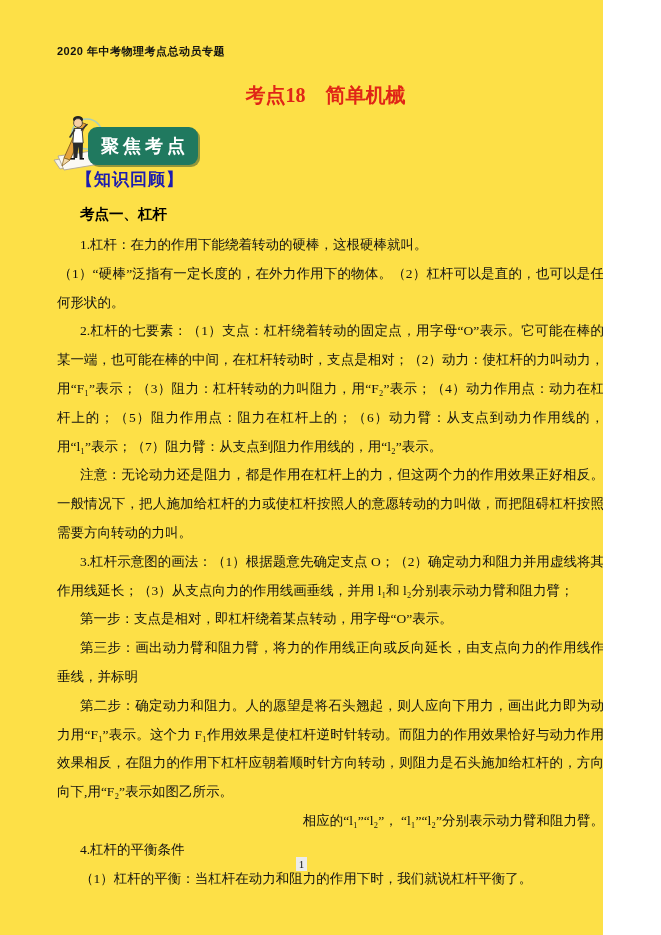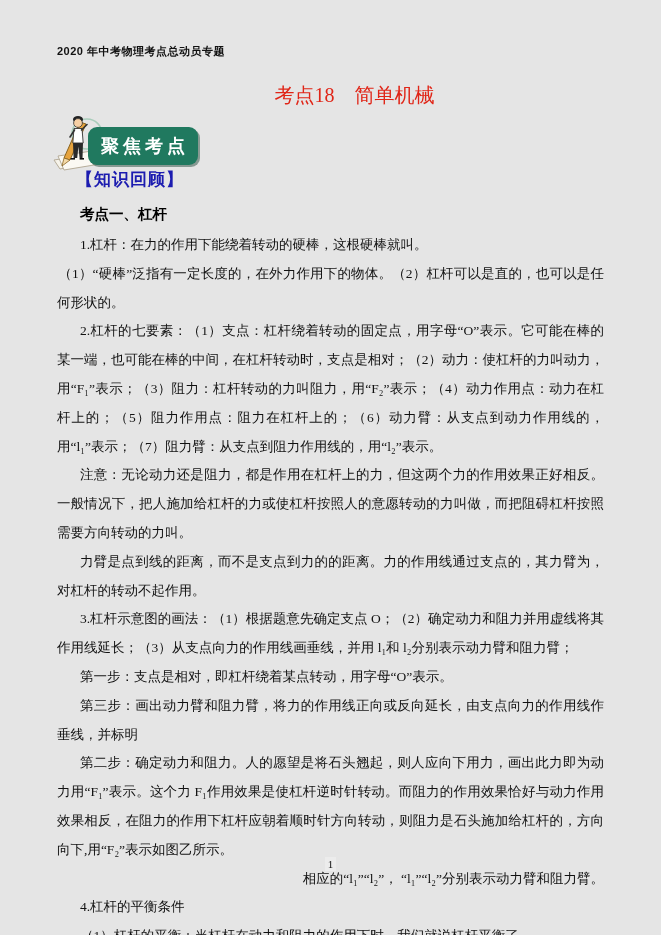--- a/index.html
+++ b/index.html
@@ -1,35 +1,35 @@
 <!DOCTYPE html>
 <html><head>
 <meta charset="utf-8">
 <style>
   html,body{margin:0;padding:0;}
   body{background:#fff;}
   .page{
     position:relative;
-    width:661px;height:935px;
-    background:#e5e5e5;
+    width:603px;height:935px;
+    background:#fde047;
     box-sizing:border-box;
     font-family:"Liberation Serif","DejaVu Serif",serif;
     color:#1a1a1a;
     overflow:hidden;
   }
   .doc-header{
     position:absolute;left:57px;top:44px;
     font-family:"Liberation Sans","DejaVu Sans",sans-serif;
     font-weight:bold;font-size:11px;letter-spacing:.5px;color:#111;
   }
   .doc-title{
     position:absolute;left:0;right:0;top:82px;
     text-align:center;margin:0;
     font-family:"Liberation Serif","DejaVu Serif",serif;
-    font-size:20px;font-weight:normal;color:#e02517;padding-left:48px;
+    font-size:20px;font-weight:bold;color:#e02517;padding-left:48px;
   }
   .focus-badge{position:absolute;left:52px;top:110px;width:160px;height:64px;}
   .badge-illu{position:absolute;left:0;top:0;width:64px;height:64px;}
   .badge-pill{
     position:absolute;left:36px;top:17px;width:110px;height:38px;
     background:#20795f;border-radius:9px;
     box-shadow:2px 2px 0 rgba(20,60,45,.45);
     display:flex;align-items:center;justify-content:center;
     color:#fff;font-family:"Liberation Sans","DejaVu Sans",sans-serif;
     font-size:18px;font-weight:bold;letter-spacing:4px;
@@ -93,21 +93,20 @@
   </div>
 
   <h2 class="section-heading">【知识回顾】</h2>
 
   <div class="doc-body">
     <h3 class="topic-heading">考点一、杠杆</h3>
     <p class="indent">1.杠杆：在力的作用下能绕着转动的硬棒，这根硬棒就叫。</p>
     <p class="flush">（1）“硬棒”泛指有一定长度的，在外力作用下的物体。（2）杠杆可以是直的，也可以是任何形状的。</p>
     <p class="indent">2.杠杆的七要素：（1）支点：杠杆绕着转动的固定点，用字母“O”表示。它可能在棒的某一端，也可能在棒的中间，在杠杆转动时，支点是相对；（2）动力：使杠杆的力叫动力，用“F₁”表示；（3）阻力：杠杆转动的力叫阻力，用“F₂”表示；（4）动力作用点：动力在杠杆上的；（5）阻力作用点：阻力在杠杆上的；（6）动力臂：从支点到动力作用线的，用“l₁”表示；（7）阻力臂：从支点到阻力作用线的，用“l₂”表示。</p>
     <p class="indent">注意：无论动力还是阻力，都是作用在杠杆上的力，但这两个力的作用效果正好相反。一般情况下，把人施加给杠杆的力或使杠杆按照人的意愿转动的力叫做，而把阻碍杠杆按照需要方向转动的力叫。</p>
-    <p class="indent">力臂是点到线的距离，而不是支点到力的的距离。力的作用线通过支点的，其力臂为，对杠杆的转动不起作用。</p>
     <p class="indent">3.杠杆示意图的画法：（1）根据题意先确定支点 O；（2）确定动力和阻力并用虚线将其作用线延长；（3）从支点向力的作用线画垂线，并用 l₁和 l₂分别表示动力臂和阻力臂；</p>
     <p class="indent">第一步：支点是相对，即杠杆绕着某点转动，用字母“O”表示。</p>
     <p class="indent">第三步：画出动力臂和阻力臂，将力的作用线正向或反向延长，由支点向力的作用线作垂线，并标明</p>
     <p class="indent">第二步：确定动力和阻力。人的愿望是将石头翘起，则人应向下用力，画出此力即为动力用“F₁”表示。这个力 F₁作用效果是使杠杆逆时针转动。而阻力的作用效果恰好与动力作用效果相反，在阻力的作用下杠杆应朝着顺时针方向转动，则阻力是石头施加给杠杆的，方向向下,用“F₂”表示如图乙所示。</p>
     <p class="deep">相应的“l₁”“l₂”，  “l₁”“l₂”分别表示动力臂和阻力臂。</p>
     <p class="indent">4.杠杆的平衡条件</p>
     <p class="indent">（1）杠杆的平衡：当杠杆在动力和阻力的作用下时，我们就说杠杆平衡了。</p>
 
   </div>
 

